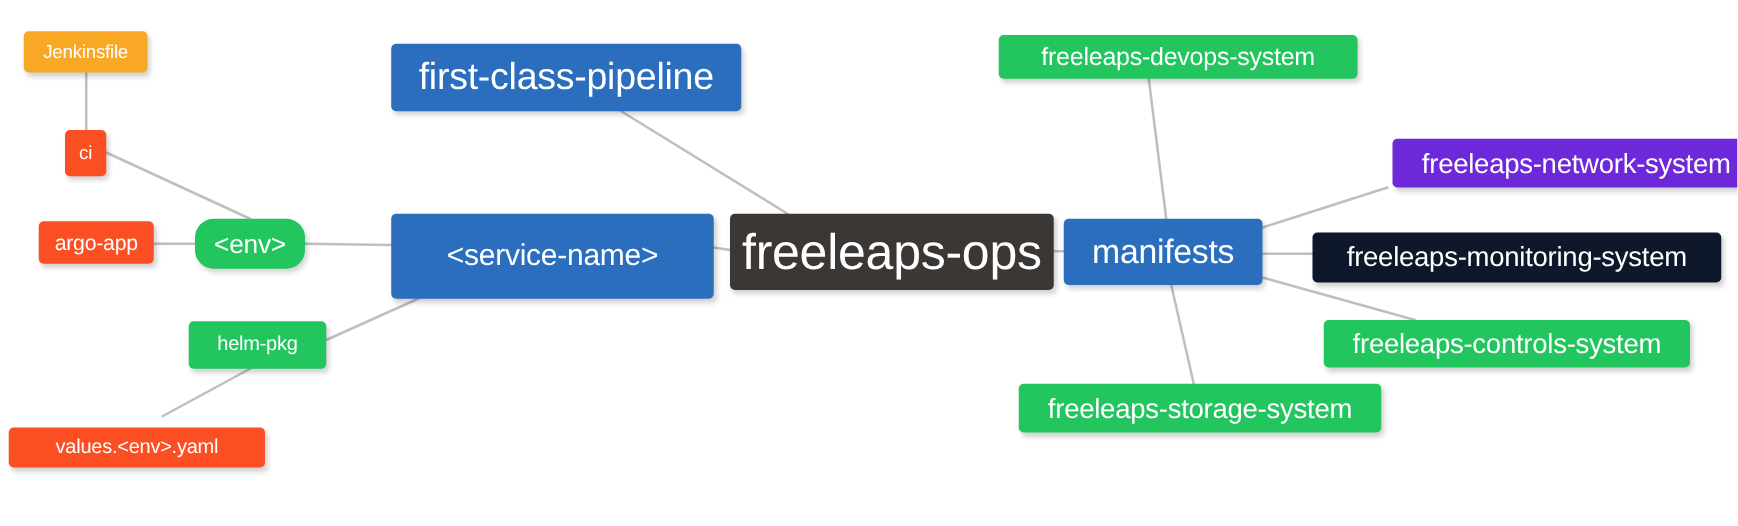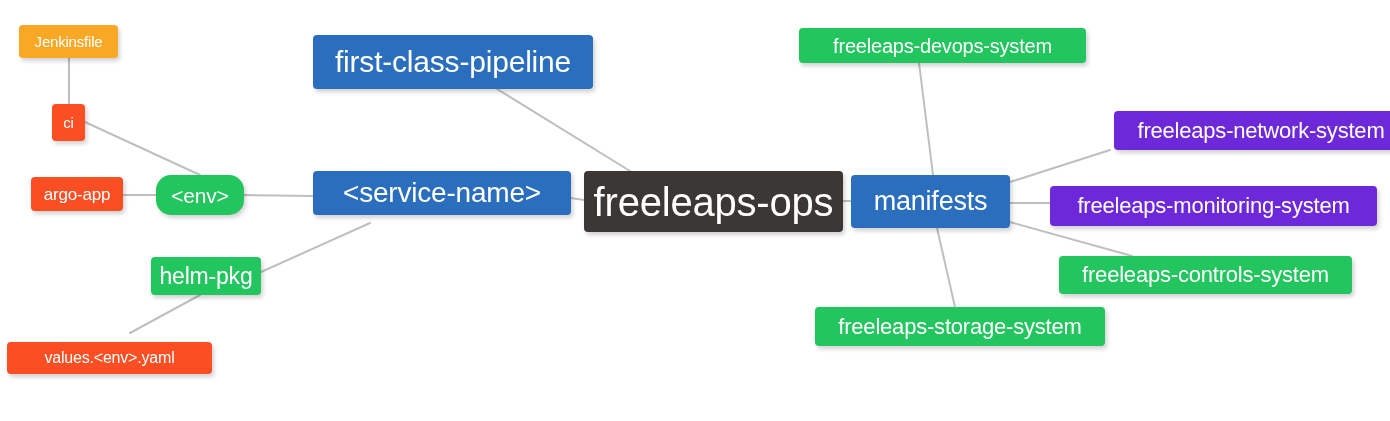--- a/index.html
+++ b/index.html
@@ -67,45 +67,45 @@
       </div>
       <div class="node" style="left: 52px; top: 104px; width: 33px; height: 37px; background: rgb(251, 78, 34); font-size: 15px;">
         <span class="node-label">ci</span>
       </div>
       <div class="node" style="left: 31px; top: 177px; width: 92px; height: 34px; background: rgb(251, 78, 34); font-size: 17px;">
         <span class="node-label">argo-app</span>
       </div>
       <div class="node" style="left: 156px; top: 175px; width: 88px; height: 40px; background: rgb(34, 197, 94); font-size: 21px; border-radius: 15px;">
         <span class="node-label">&lt;env&gt;</span>
       </div>
-      <div class="node" style="left: 151px; top: 257px; width: 110px; height: 38px; background: rgb(34, 197, 94); font-size: 23px;">
+      <div class="node" style="left: 151px; top: 257px; width: 110px; height: 38px; background: rgb(34, 197, 94); font-size: 16px;">
         <span class="node-label">helm-pkg</span>
       </div>
       <div class="node" style="left: 7px; top: 342px; width: 205px; height: 32px; background: rgb(251, 78, 34); font-size: 16px;">
         <span class="node-label">values.&lt;env&gt;.yaml</span>
       </div>
       <div class="node" style="left: 313px; top: 35px; width: 280px; height: 54px; background: rgb(42, 110, 189); font-size: 30px;">
         <span class="node-label">first-class-pipeline</span>
       </div>
-      <div class="node" style="left: 313px; top: 171px; width: 258px; height: 44px; background: rgb(42, 110, 189); font-size: 28px;">
+      <div class="node" style="left: 313px; top: 171px; width: 258px; height: 68px; background: rgb(42, 110, 189); font-size: 24px;">
         <span class="node-label">&lt;service-name&gt;</span>
       </div>
       <div class="node" style="left: 584px; top: 171px; width: 259px; height: 61px; background: rgb(59, 55, 52); font-size: 40px;">
         <span class="node-label">freeleaps-ops</span>
       </div>
       <div class="node" style="left: 851px; top: 175px; width: 159px; height: 53px; background: rgb(42, 110, 189); font-size: 27px;">
         <span class="node-label">manifests</span>
       </div>
       <div class="node" style="left: 799px; top: 28px; width: 287px; height: 35px; background: rgb(34, 197, 94); font-size: 20px;">
         <span class="node-label">freeleaps-devops-system</span>
       </div>
       <div class="node" style="left: 1094px; top: 111px; width: 294px; height: 39px; background: #6d28d9; font-size: 22px; margin-left: 20px;">
         <span class="node-label">freeleaps-network-system</span>
       </div>
-      <div class="node" style="left: 1050px; top: 186px; width: 327px; height: 40px; background: #6d28d9; font-size: 22px;">
+      <div class="node" style="left: 1050px; top: 186px; width: 327px; height: 40px; background: #0f172a; font-size: 22px;">
         <span class="node-label">freeleaps-monitoring-system</span>
       </div>
       <div class="node" style="left: 1059px; top: 256px; width: 293px; height: 38px; background: rgb(34, 197, 94); font-size: 22px;">
         <span class="node-label">freeleaps-controls-system</span>
       </div>
       <div class="node" style="left: 815px; top: 307px; width: 290px; height: 39px; background: rgb(34, 197, 94); font-size: 22px;">
         <span class="node-label">freeleaps-storage-system</span>
       </div>
     </div>
 </div>

